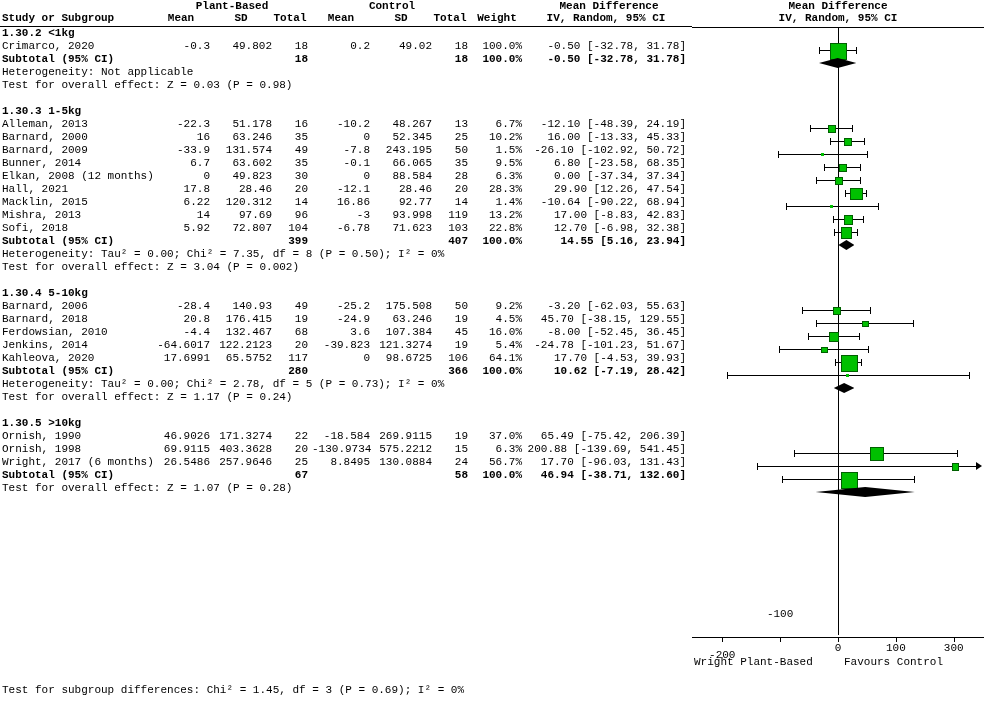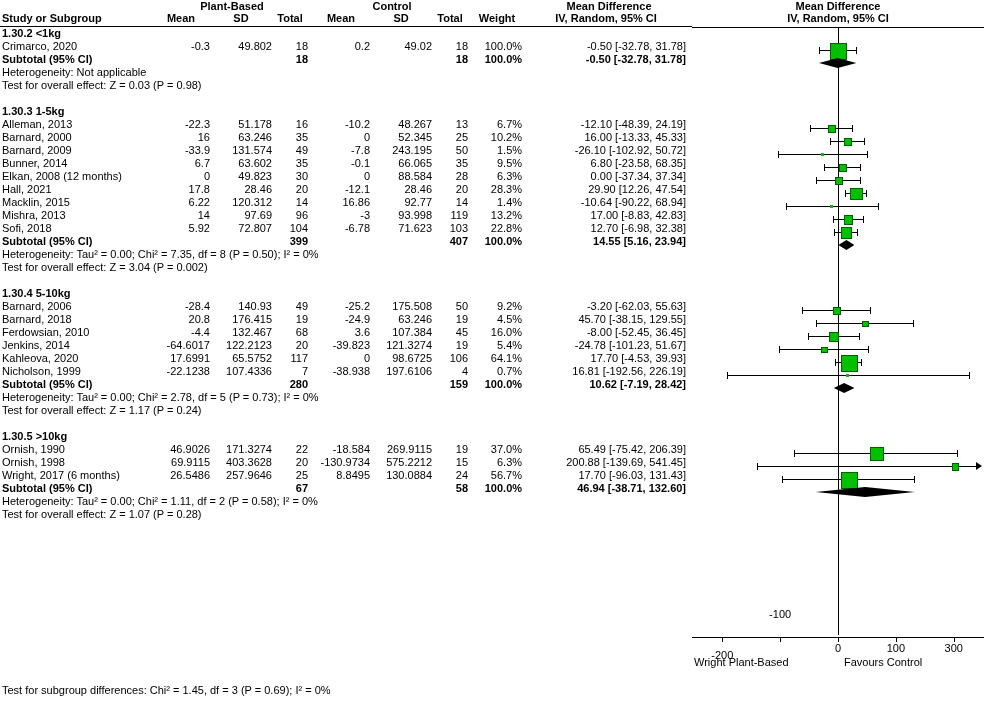--- a/index.html
+++ b/index.html
@@ -1,17 +1,17 @@
 <!DOCTYPE html>
 <html><head>
 <meta charset="utf-8">
 <style>
   html,body{margin:0;padding:0;background:#ffffff;}
   body{width:984px;height:704px;font-family:"Liberation Sans",sans-serif;font-size:11px;color:#000;overflow:hidden;}
-  #wrap{position:relative;width:780px;height:704px;}
+  #wrap{position:relative;width:780px;height:704px;font-family:Liberation Mono, monospace;}
   table.fp{border-collapse:collapse;width:692px;table-layout:fixed;}
   .hdr td{font-weight:bold;text-align:center;padding:0;font-size:11px;}
   .hdr2 td{font-weight:bold;text-align:center;padding:0 0 1px 0;font-size:11px;}
   .rulefull{border-bottom:1px solid #000;}
   .rowline td{height:13px;line-height:13px;padding:0;white-space:nowrap;font-size:11px;}
   .c-study{width:152px;text-align:left;padding-left:2px!important;}
   .c-m1{width:58px;text-align:right;}
   .c-sd1{width:62px;text-align:right;}
   .c-t1{width:40px;text-align:right;padding-right:4px!important;}
   .c-m2{width:58px;text-align:right;}
@@ -288,39 +288,28 @@
           <td class="c-study">Kahleova, 2020</td>
           <td class="c-m1">17.6991</td>
           <td class="c-sd1">65.5752</td>
           <td class="c-t1">117</td>
           <td class="c-m2">0</td>
           <td class="c-sd2">98.6725</td>
           <td class="c-t2">106</td>
           <td class="c-w">64.1%</td>
           <td class="c-ci">17.70 [-4.53, 39.93]</td>
         </tr>
-        <tr class="rowline ">
-          <td class="c-study">Nicholson, 1999</td>
-          <td class="c-m1">-22.1238</td>
-          <td class="c-sd1">107.4336</td>
-          <td class="c-t1">7</td>
-          <td class="c-m2">-38.938</td>
-          <td class="c-sd2">197.6106</td>
-          <td class="c-t2">4</td>
-          <td class="c-w">0.7%</td>
-          <td class="c-ci">16.81 [-192.56, 226.19]</td>
-        </tr>
         <tr class="rowline sub">
           <td class="c-study bold">Subtotal (95% CI)</td>
           <td class="c-m1"></td>
           <td class="c-sd1"></td>
           <td class="c-t1 bold">280</td>
           <td class="c-m2"></td>
           <td class="c-sd2"></td>
-          <td class="c-t2 bold">159</td>
+          <td class="c-t2 bold">366</td>
           <td class="c-w bold">100.0%</td>
           <td class="c-ci bold">10.62 [-7.19, 28.42]</td>
         </tr>
         <tr class="rowline note">
           <td class="c-study" colspan="9">Heterogeneity: Tau² = 0.00; Chi² = 2.78, df = 5 (P = 0.73); I² = 0%</td>
         </tr>
         <tr class="rowline note">
           <td class="c-study" colspan="9">Test for overall effect: Z = 1.17 (P = 0.24)</td>
         </tr>
         <tr class="rowline">
@@ -365,23 +354,20 @@
         <tr class="rowline sub">
           <td class="c-study bold">Subtotal (95% CI)</td>
           <td class="c-m1"></td>
           <td class="c-sd1"></td>
           <td class="c-t1 bold">67</td>
           <td class="c-m2"></td>
           <td class="c-sd2"></td>
           <td class="c-t2 bold">58</td>
           <td class="c-w bold">100.0%</td>
           <td class="c-ci bold">46.94 [-38.71, 132.60]</td>
-        </tr>
-        <tr class="rowline note">
-          <td class="c-study" colspan="9">Heterogeneity: Tau² = 0.00; Chi² = 1.11, df = 2 (P = 0.58); I² = 0%</td>
         </tr>
         <tr class="rowline note">
           <td class="c-study" colspan="9">Test for overall effect: Z = 1.07 (P = 0.28)</td>
         </tr>
         <tr class="rowline">
           <td colspan="9">&nbsp;</td>
         </tr>
       </tbody>
   </table>
 

